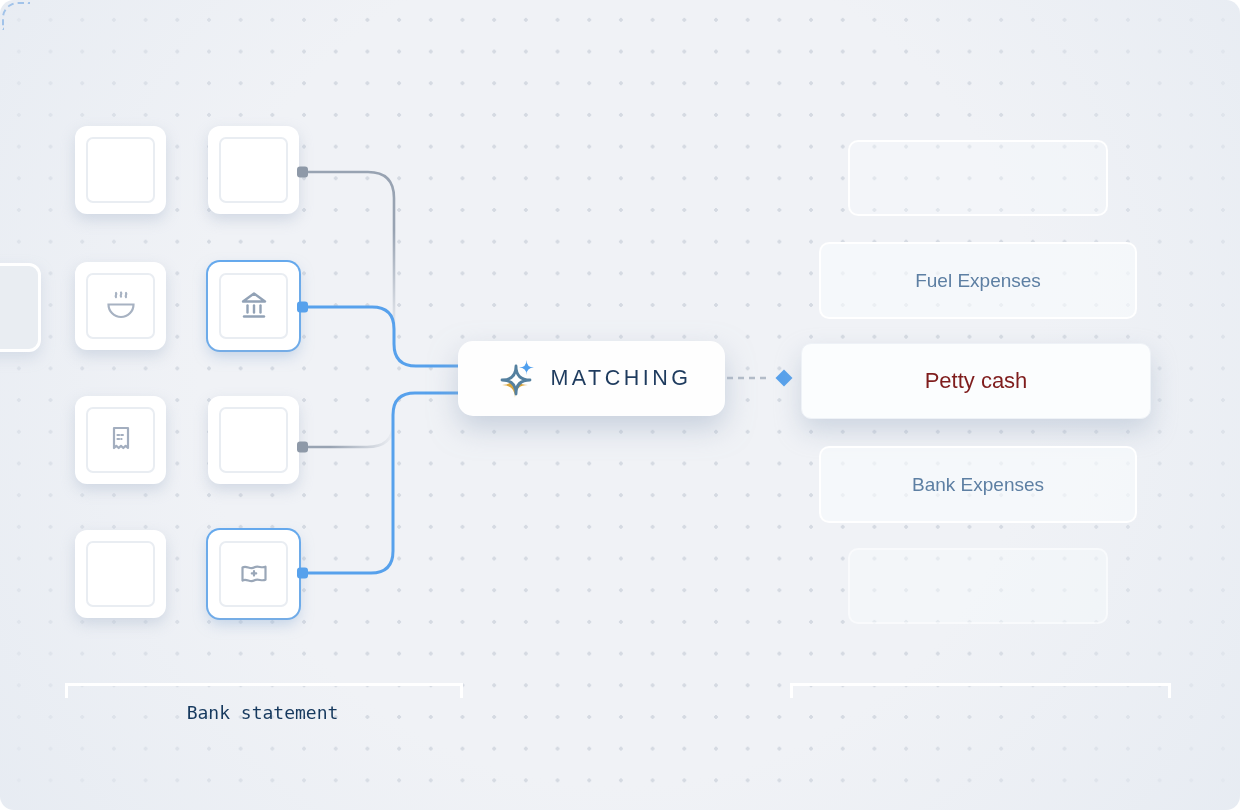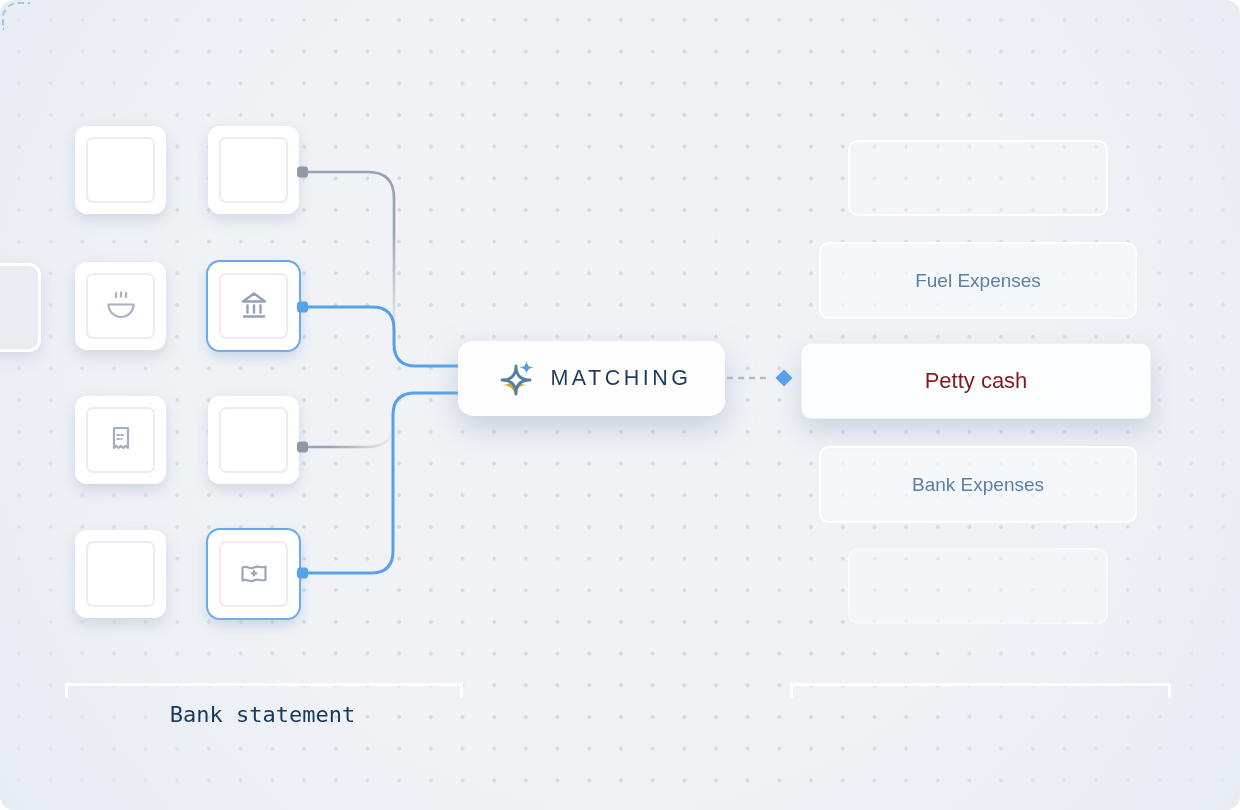--- a/index.html
+++ b/index.html
@@ -41,21 +41,21 @@
   .acct.empty-bottom{left:848px;top:548px;width:256px;height:72px;
     background:rgba(246,249,252,.5);border:2px solid rgba(255,255,255,.55);}
   .acct .txt{font-size:19px;color:#5d7fa3;}
   .acct.selected .txt{font-size:22px;color:#7f1d1d;}
   
   .bracket{position:absolute;height:12px;border-top:3px solid #ffffff;
     border-left:3px solid #ffffff;border-right:3px solid #ffffff;z-index:3;}
   .bracket.bank{left:65px;top:683px;width:392px;}
   .bracket.accounts{left:790px;top:683px;width:375px;}
   .section-label{position:absolute;text-align:center;font-family:"DejaVu Sans Mono","Liberation Mono",monospace;
-    font-size:22px;color:#16395e;z-index:3;}
+    font-size:18px;color:#16395e;z-index:3;}
   .section-label.bank{left:65px;top:702px;width:395px;}
   .section-label.accounts{left:790px;top:702px;width:378px;}
   .links{position:absolute;left:0;top:0;z-index:3;pointer-events:none;}
 </style>
 </head>
 <body>
 
 <div class="stage">
   <div class="corner-arc"></div>
 

